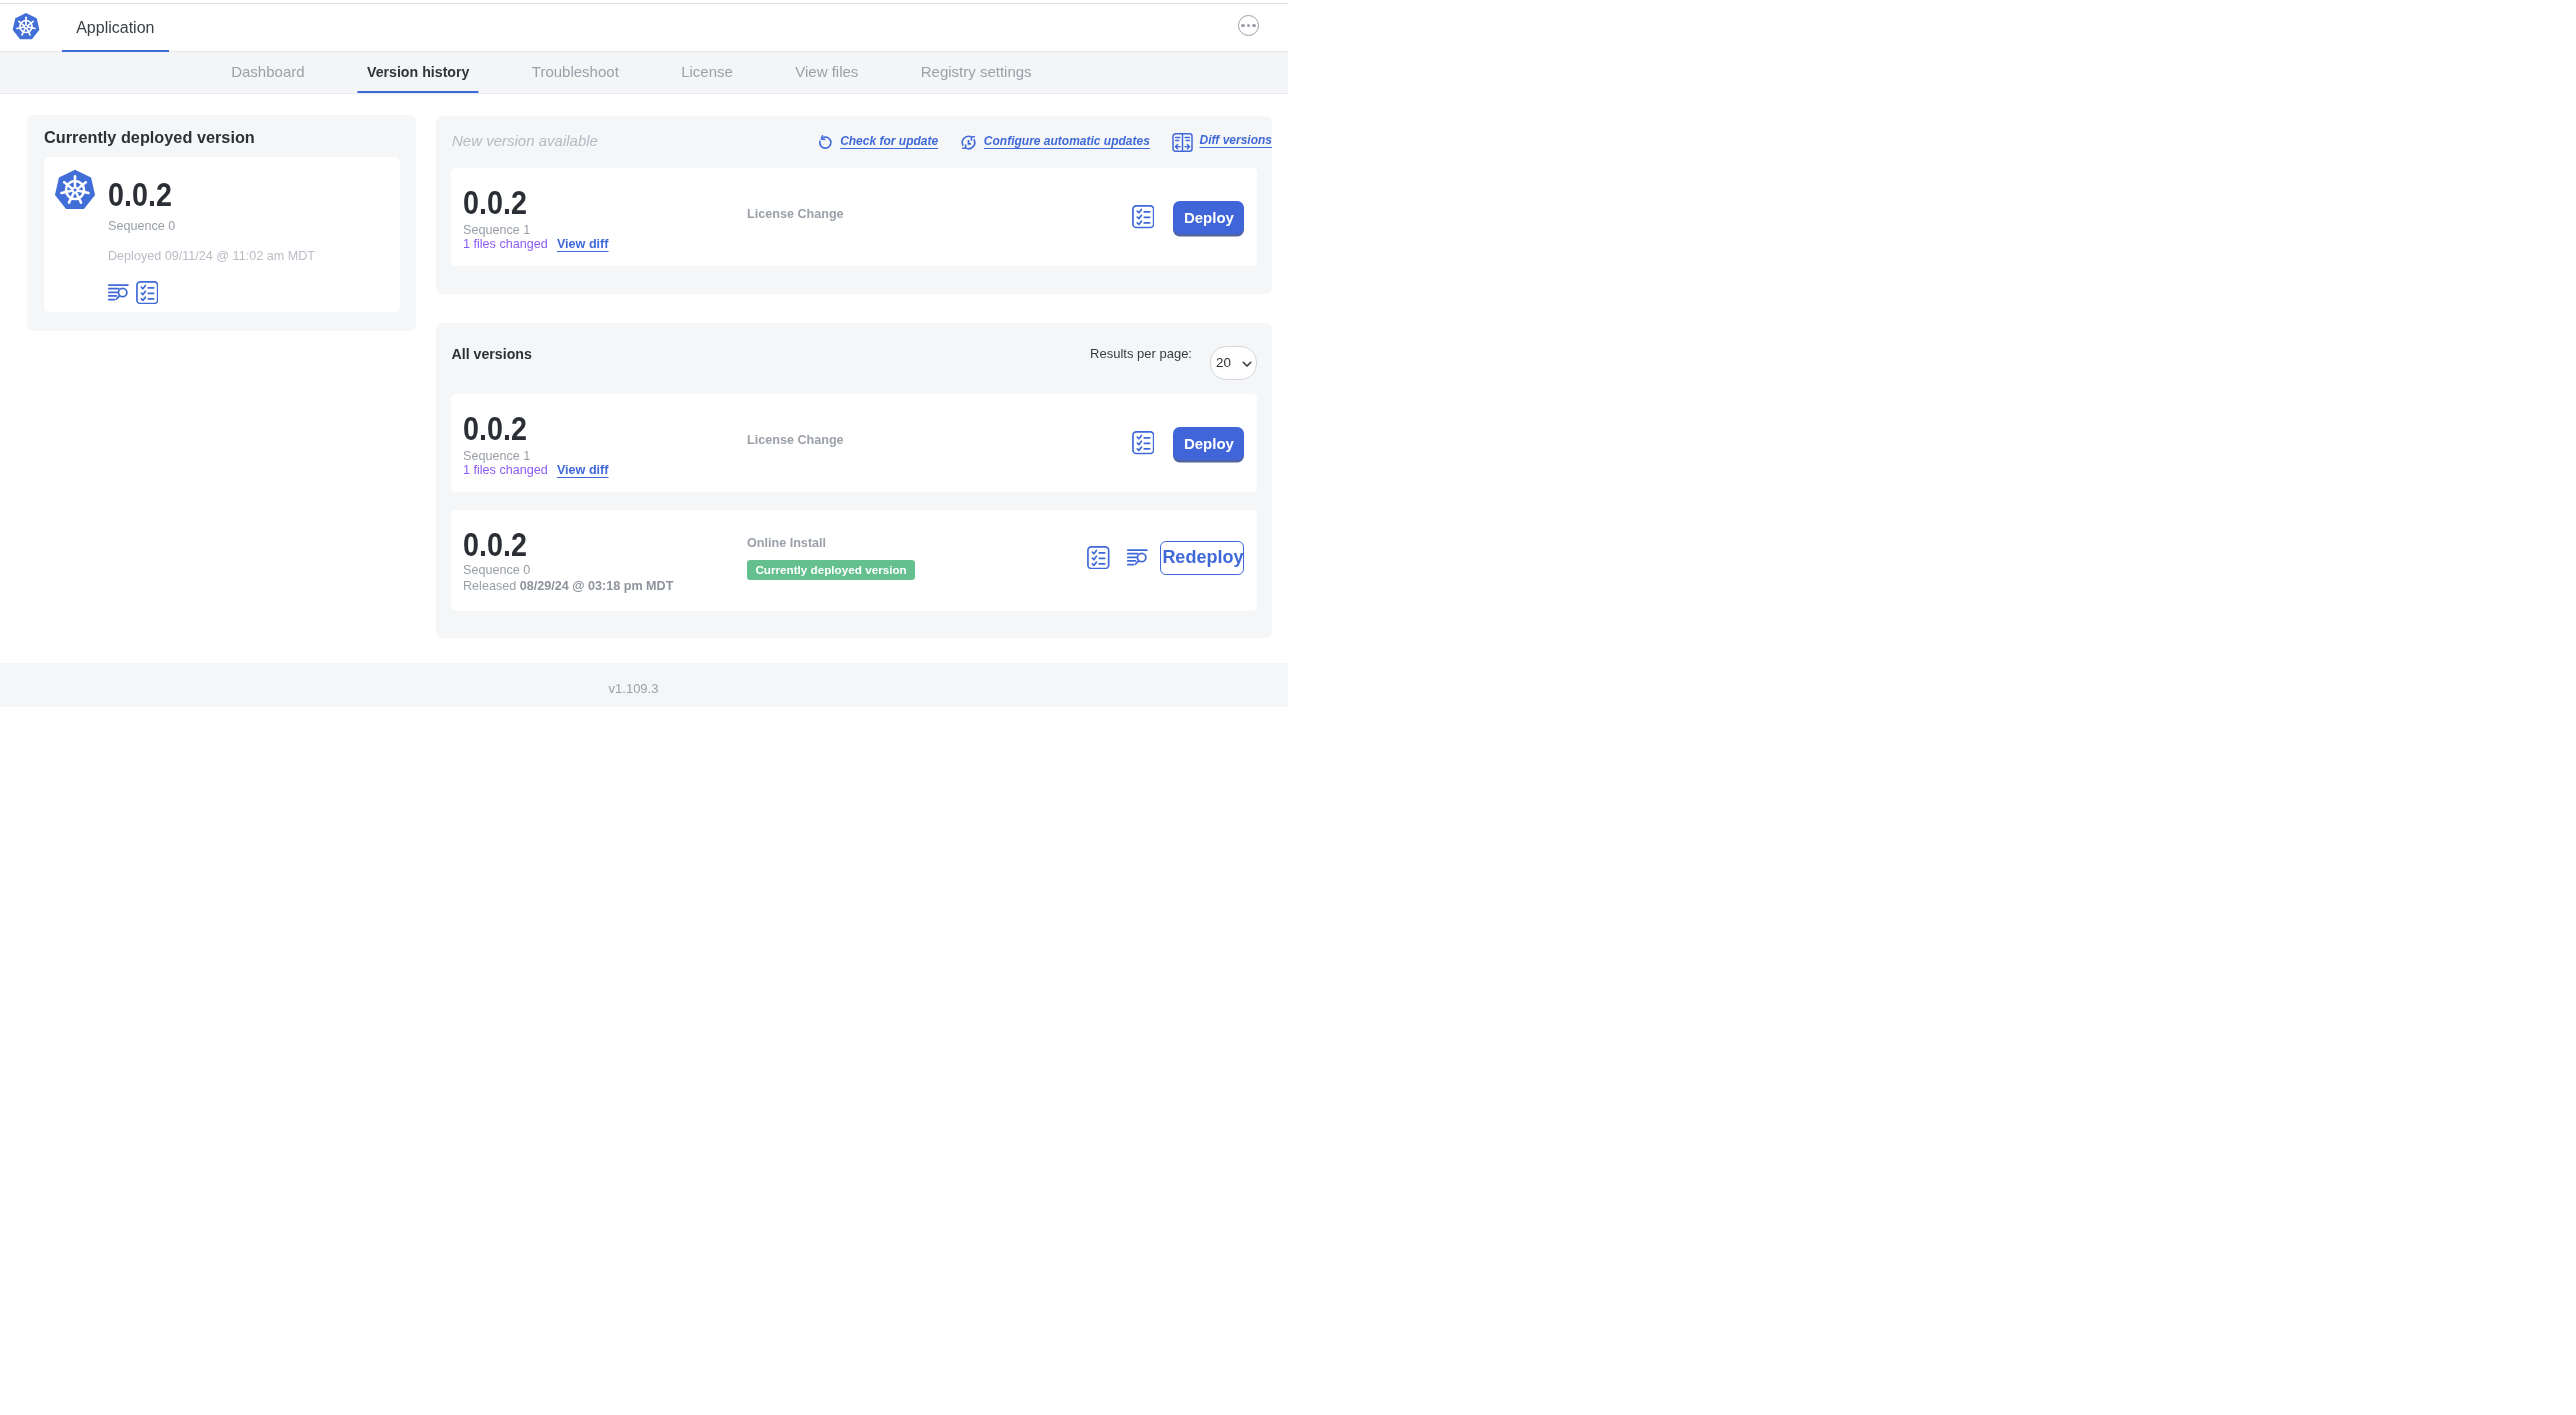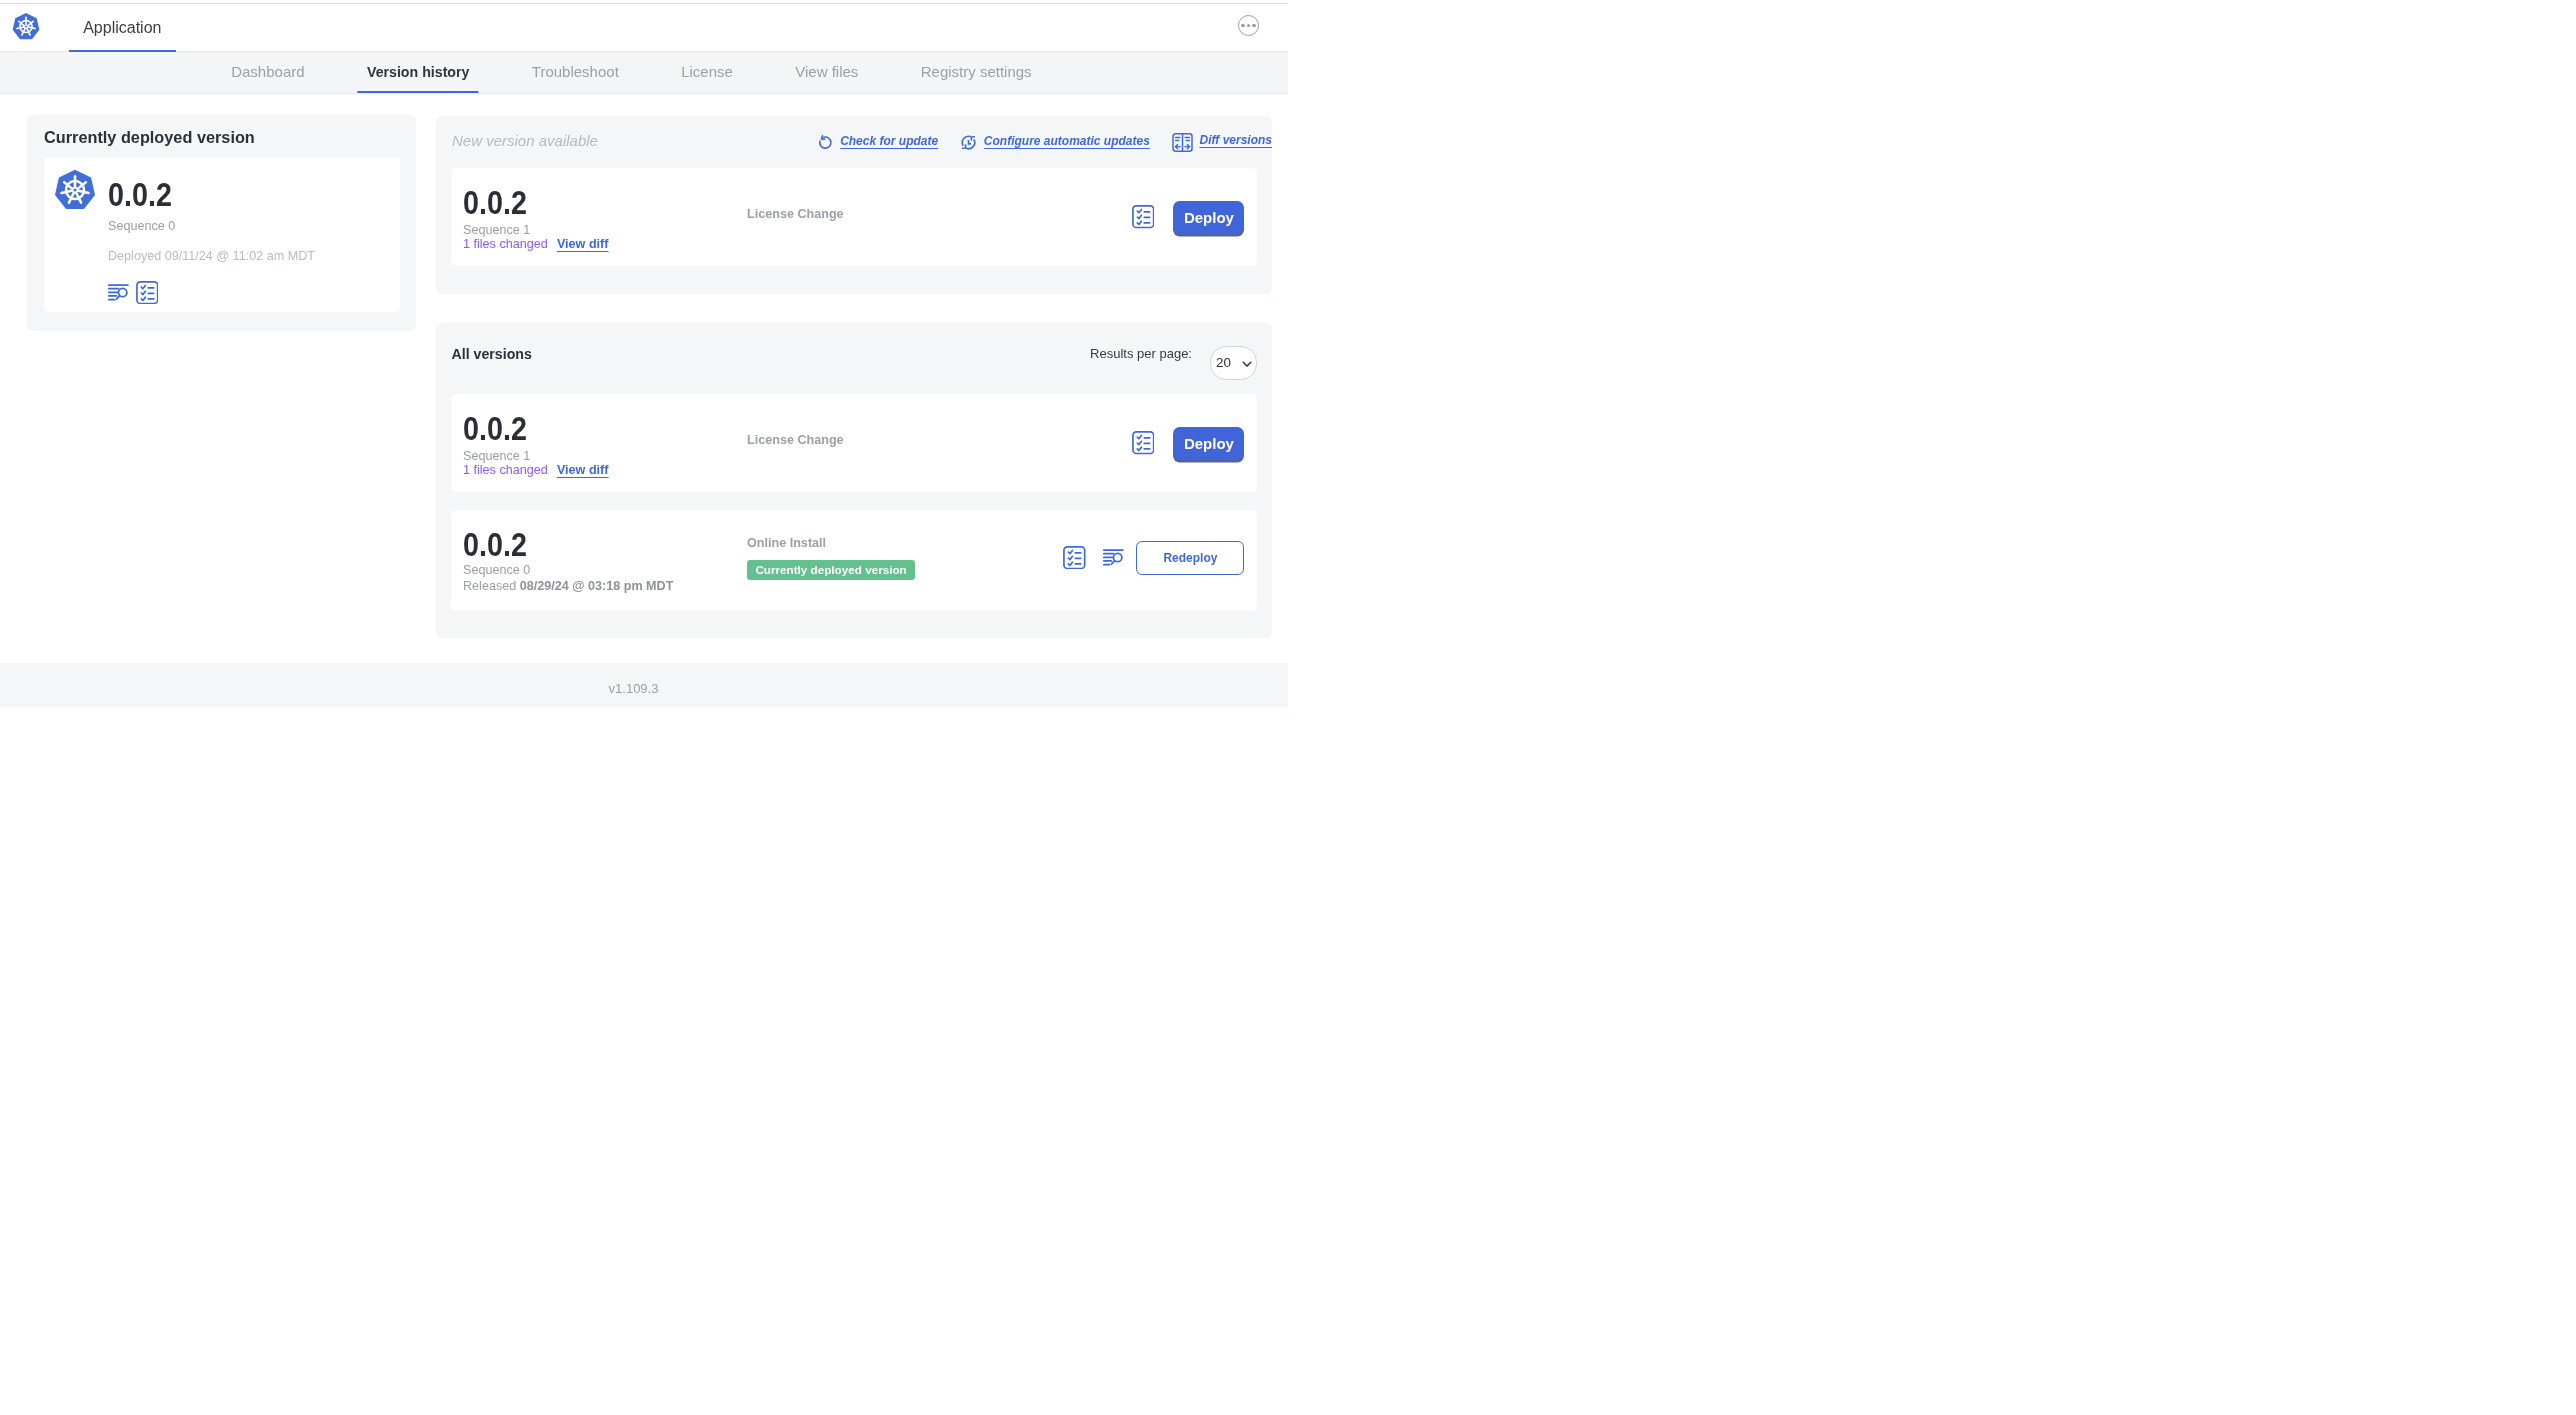--- a/index.html
+++ b/index.html
@@ -5,21 +5,21 @@
   * { margin:0; padding:0; box-sizing:border-box; }
   html,body { width:1288px; height:708px; background:#ffffff; overflow:hidden;
     font-family:"Liberation Sans", sans-serif; -webkit-font-smoothing:antialiased; }
 
   body::before { content:''; position:absolute; top:2.5px; left:0; width:1288px; height:0.8px;
     background:#dcdde0; z-index:5; }
   
   .topbar { position:absolute; left:0; top:0; width:1288px; height:52px; background:#fff;
     border-bottom:0.8px solid #e6e8ea; }
   .k8s-logo-sm { position:absolute; left:11.7px; top:11.7px; width:28px; height:29px; }
-  .app-tab { position:absolute; left:69px; top:0; height:52px; padding:5.9px 14.2px 0;
+  .app-tab { position:absolute; left:62px; top:0; height:52px; padding:5.9px 14.2px 0;
     display:flex; align-items:center; border-bottom:2.5px solid #3f69d8; cursor:pointer; }
   .app-tab span { font-size:16px; font-weight:400; color:#3b4046; }
   .ellipsis-btn { position:absolute; left:1238px; top:15px; width:21px; height:21px;
     border:1.2px solid #9aa0a5; border-radius:50%; background:#fff; cursor:pointer;
     display:flex; align-items:center; justify-content:center; gap:2.1px; }
   .ellipsis-btn i { width:3.3px; height:3.3px; border-radius:50%; background:#9a9fa5; display:block; }
 
   
   .subnav { position:absolute; left:0; top:52px; width:1288px; height:42px; background:#f4f5f7;
     border-bottom:0.8px solid #e7e9ec; }
@@ -64,22 +64,22 @@
   .files-label { font-size:12.6px; color:#8b5cf6; }
   .view-diff { font-size:12.6px; font-weight:700; color:#3f69d8; text-decoration:underline; text-underline-offset:2.5px; cursor:pointer; }
   .row-source { position:absolute; left:296px; top:0; height:100%; display:flex; flex-direction:column; justify-content:center; padding-bottom:5.9px; }
   .source-label { font-size:12.6px; font-weight:600; color:#9ba1a8; }
   .row-actions { position:absolute; right:12.6px; top:0; height:100%; display:flex; align-items:center; }
   #newver-inner { top:52px; }
 
   .deploy-btn { width:71px; height:33px; background:#4065d9; color:#fff; font-family:inherit;
     font-size:15px; font-weight:700; border:none; border-radius:6.7px; cursor:pointer;
     box-shadow:0 2.5px 0 #52649f; }
-  .redeploy-btn { width:108px; height:34px; background:#fff; color:#3f69d8; font-family:inherit;
-    font-size:12px; font-weight:700; border:1.3px solid #3f69d8; border-radius:5.9px; cursor:pointer; }
+  .redeploy-btn { width:84px; height:34px; background:#fff; color:#3f69d8; font-family:inherit;
+    font-size:18px; font-weight:700; border:1.3px solid #3f69d8; border-radius:5.9px; cursor:pointer;text-align:right; }
 
   
   #allver-card { left:436px; top:323px; width:836px; height:315px; }
   #allver-card h2 { position:absolute; left:15.5px; top:22.6px; font-size:14.2px; font-weight:700; color:#2c3137; }
   .results-wrap { position:absolute; right:15px; top:22.6px; height:34px; display:flex; gap:18px; }
   .results-label { font-size:13px; font-weight:400; color:#363c42; }
   .select-box { position:relative; width:47px; height:34px; background:#fff; border:0.8px solid #d3d7db;
     border-radius:16px; display:flex; align-items:center; cursor:pointer; }
   .select-box .select-value { font-size:13.4px; color:#2b2f33; margin-left:5px; }
   .select-box svg { position:absolute; right:4.2px; top:14.2px; }

